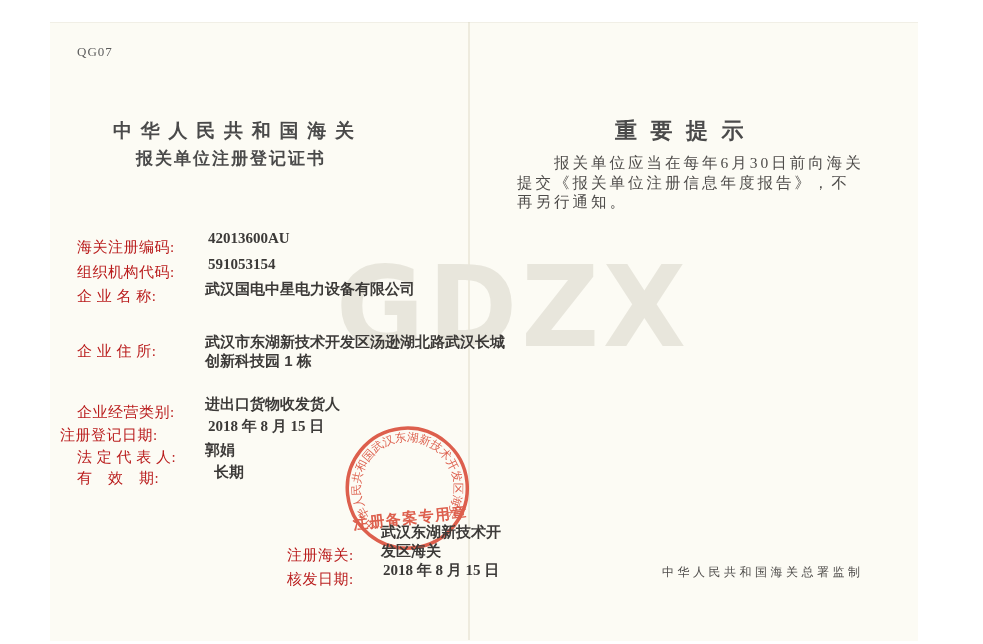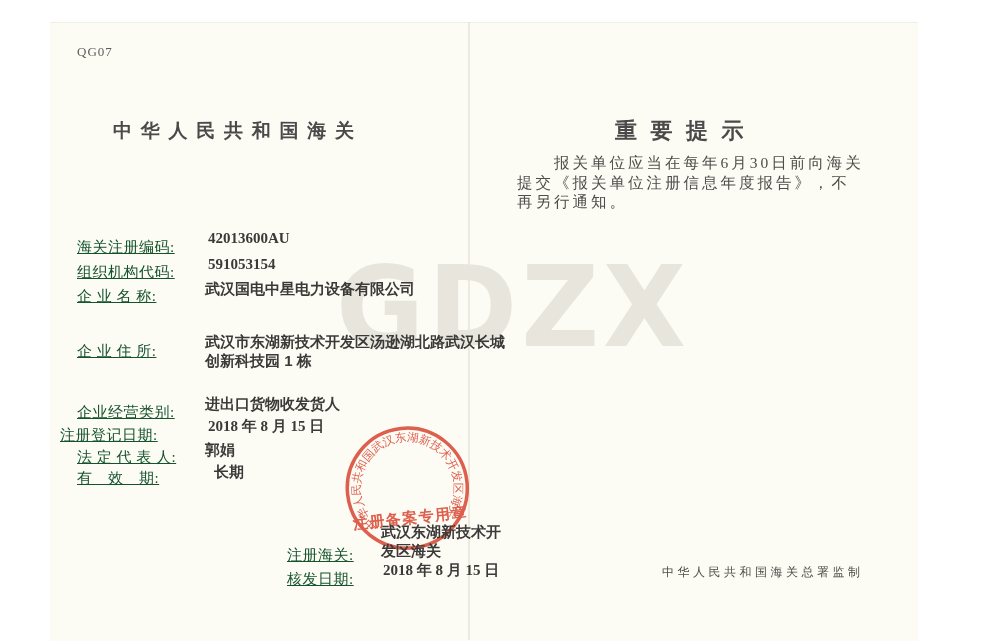--- a/index.html
+++ b/index.html
@@ -16,21 +16,21 @@
   }
   #fold-line{
     position:absolute;left:468px;top:22px;width:2px;height:618px;
     background:rgba(205,198,172,0.30);
   }
   .abs{position:absolute;white-space:pre-line;}
   #form-code{left:77px;top:44px;font-size:13px;letter-spacing:1px;color:#5c5c5c;}
   #title-line1{left:113px;top:118px;font-size:19px;font-weight:bold;letter-spacing:2px;color:#4a4a4a;}
   #title-line2{left:136px;top:147px;font-size:17px;font-weight:bold;letter-spacing:2px;color:#4a4a4a;}
 
-  .lab{font-size:15px;color:#14532d;letter-spacing:0.5px;text-decoration:underline;}
+  .lab{font-size:15px;color:#b91c1c;letter-spacing:0.5px;}
   .val{font-size:15px;font-weight:bold;color:#3c3a38;
        font-family:"Liberation Sans","DejaVu Sans",sans-serif;line-height:19px;}
   .val-num{font-family:"Liberation Serif","DejaVu Serif",serif;font-weight:600;}
 
   #f0l{left:77px;top:238px;} #f0v{left:208px;top:229px;}
   #f1l{left:77px;top:263px;} #f1v{left:208px;top:255px;}
   #f2l{left:77px;top:287px;} #f2v{left:205px;top:279px;}
   #f3l{left:77px;top:342px;} #f3v{left:205px;top:332px;width:300px;}
   #f4l{left:77px;top:403px;} #f4v{left:205px;top:394px;}
   #f5l{left:60px;top:426px;} #f5v{left:208px;top:417px;}
@@ -75,20 +75,21 @@
       <path id="sealArc" d="M 40.8,101.2 A 47,47 0 1 1 107.2,101.2" fill="none"></path>
     </defs>
     <text font-size="11.5" fill="#d94a36" font-family="Liberation Serif, DejaVu Serif, serif">
       <textPath href="#sealArc" startOffset="0">中华人民共和国武汉东湖新技术开发区海关</textPath>
     </text>
     <text x="74" y="103" text-anchor="middle" font-size="15" font-weight="bold" letter-spacing="1.5" fill="#d94a36" font-family="Liberation Serif, DejaVu Serif, serif">注册备案专用章</text>
   </svg>
 
   <div id="form-code" class="abs txt">QG07</div>
   <div id="title-line1" class="abs txt">中 华 人 民 共 和 国 海 关</div>
+  <div id="title-line2" class="abs txt">报关单位注册登记证书</div>
 
   <div id="f0l" class="abs txt lab">海关注册编码:</div>
   <div id="f0v" class="abs txt val val-num">42013600AU</div>
 
   <div id="f1l" class="abs txt lab">组织机构代码:</div>
   <div id="f1v" class="abs txt val val-num">591053154</div>
 
   <div id="f2l" class="abs txt lab">企 业 名 称:</div>
   <div id="f2v" class="abs txt val">武汉国电中星电力设备有限公司</div>
 

